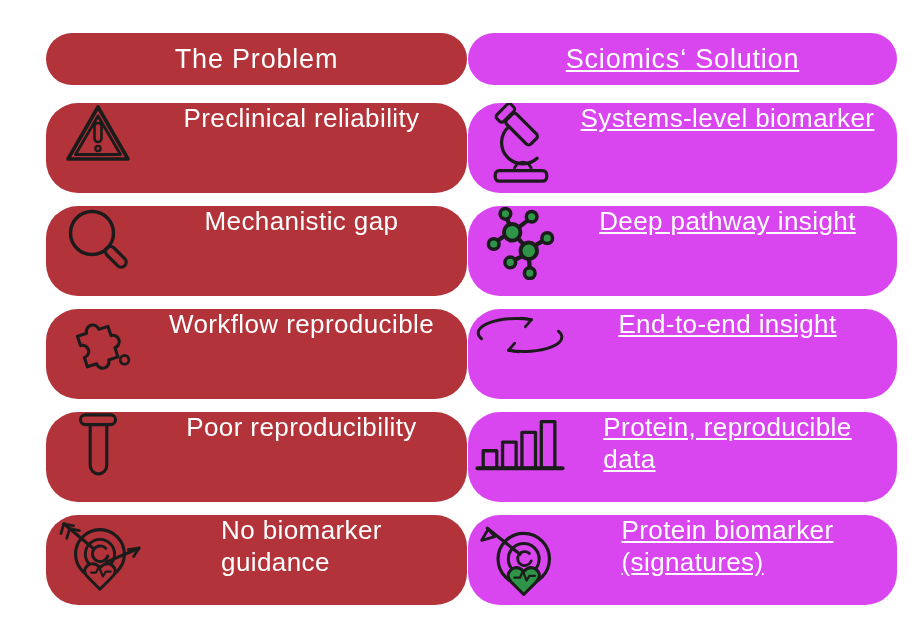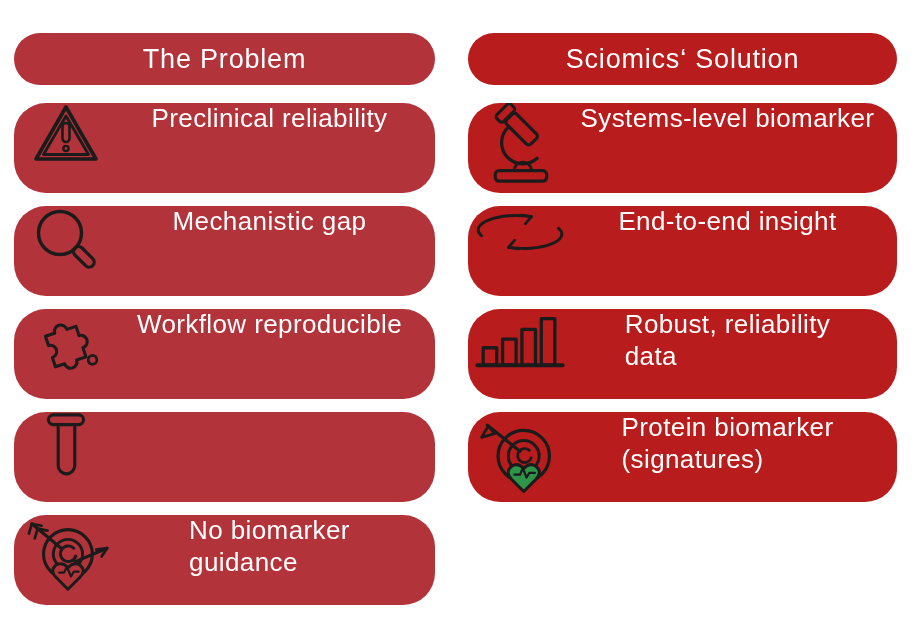--- a/index.html
+++ b/index.html
@@ -10,26 +10,26 @@
     background: #ffffff;
     overflow: hidden;
     font-family: "Liberation Sans", "DejaVu Sans", sans-serif;
   }
   .col {
     position: absolute;
     top: 33px;
     display: flex;
     flex-direction: column;
   }
-  .col-problem  { left: 14px;  width: 421px; }
+  .col-problem  { left: 46px;  width: 421px; }
   .col-solution { left: 468px; width: 429px; }
 
   .pill { color: #ffffff; box-sizing: border-box; }
   .col-problem  .pill { background: #B23339; }
-  .col-solution .pill { background: #b91c1c; }
+  .col-solution .pill { background: #d946ef; text-decoration: underline; }
 
   .header-pill {
     height: 52px;
     border-radius: 27px;
     margin-bottom: 18px;
     display: flex;
     align-items: center;
     justify-content: center;
     font-size: 27px;
     letter-spacing: 0.8px;
@@ -117,20 +117,23 @@
         <span class="label">Workflow reproducible</span>
       </div>
     </div>
 
     <div class="pill row-pill">
       <div class="icon-box">
         <svg width="44" height="76" viewBox="0 0 44 78" fill="none" stroke="#1b1b1b" stroke-linecap="round" stroke-linejoin="round">
           <rect x="4" y="3" width="36" height="10" rx="5" stroke-width="3.2"></rect>
           <path d="M14 13 V55 A8.5 8.5 0 0 0 31 55 V13" stroke-width="3.2"></path>
         </svg>
+      </div>
+      <div class="label-wrap">
+        <span class="label">Poor reproducibility</span>
       </div>
     </div>
 
     <div class="pill row-pill">
       <div class="icon-box">
         <svg width="94" height="82" viewBox="0 0 96 84" fill="none" stroke="#1b1b1b" stroke-linecap="round" stroke-linejoin="round">
           <line x1="13" y1="9" x2="43" y2="34" stroke-width="3.2"></line>
           <path d="M13 9 L10 19 M13 9 L23 11 M19 14 L16 24 M19 14 L29 16" stroke-width="2.8"></path>
           <line x1="57" y1="48" x2="90" y2="34" stroke-width="3.2"></line>
           <path d="M90 34 L79 35.5 M90 34 L84.5 42.5" stroke-width="2.8"></path>
@@ -165,20 +168,38 @@
           <path d="M30 24 A21 21 0 1 0 60 57" stroke-width="3.4"></path>
           <path d="M36 70 A9 9 0 0 1 54 70" stroke-width="3"></path>
           <rect x="16" y="70" width="54" height="11" rx="4" stroke-width="3.4"></rect>
         </svg>
       </div>
       <div class="label-wrap">
         <span class="label">Systems-level biomarker</span>
       </div>
     </div>
 
+    <div class="pill row-pill">
+      <div class="icon-box">
+        <svg width="70" height="74" viewBox="0 0 72 76" fill="none" stroke="#1b1b1b" stroke-linecap="round" stroke-linejoin="round">
+          <path d="M22 12 L28 25 M45 14 L32 24 M11 37 L21 30 M31 30 L42 42 M47 43 L61 35 M42 50 L29 56 M45 51 L46 64" stroke-width="4.4"></path>
+          <circle cx="28" cy="27" r="8.5" stroke-width="4" fill="#2E9548"></circle>
+          <circle cx="45" cy="46" r="8.5" stroke-width="4" fill="#2E9548"></circle>
+          <circle cx="21" cy="8" r="5.5" stroke-width="3.6" fill="#2E9548"></circle>
+          <circle cx="48" cy="11" r="5.5" stroke-width="3.6" fill="#2E9548"></circle>
+          <circle cx="9" cy="39" r="5.5" stroke-width="3.6" fill="#2E9548"></circle>
+          <circle cx="64" cy="33" r="5.5" stroke-width="3.6" fill="#2E9548"></circle>
+          <circle cx="26" cy="58" r="5.5" stroke-width="3.6" fill="#2E9548"></circle>
+          <circle cx="46" cy="69" r="5.5" stroke-width="3.6" fill="#2E9548"></circle>
+        </svg>
+      </div>
+      <div class="label-wrap">
+        <span class="label">Deep pathway insight</span>
+      </div>
+    </div>
 
     <div class="pill row-pill">
       <div class="icon-box">
         <svg width="96" height="52" viewBox="0 0 100 52" fill="none" stroke="#1b1b1b" stroke-linecap="round" stroke-linejoin="round">
           <path d="M10 30 A40 15 0 0 1 62 10" stroke-width="3"></path>
           <path d="M62 10 L51 8.5 M62 10 L55.5 17.5" stroke-width="2.8"></path>
           <path d="M90 22 A40 15 0 0 1 38 42" stroke-width="3"></path>
           <path d="M38 42 L48.5 43.5 M38 42 L44.5 34.5" stroke-width="2.8"></path>
         </svg>
       </div>
@@ -191,21 +212,21 @@
       <div class="icon-box">
         <svg width="90" height="62" viewBox="0 0 92 64" fill="none" stroke="#1b1b1b" stroke-linecap="round" stroke-linejoin="round">
           <rect x="8" y="40" width="14" height="18" stroke-width="3.4"></rect>
           <rect x="28" y="31" width="14" height="27" stroke-width="3.4"></rect>
           <rect x="48" y="21" width="14" height="37" stroke-width="3.4"></rect>
           <rect x="68" y="10" width="14" height="48" stroke-width="3.4"></rect>
           <line x1="2" y1="58" x2="90" y2="58" stroke-width="4"></line>
         </svg>
       </div>
       <div class="label-wrap">
-        <span class="label">Robust, reliability
+        <span class="label">Protein, reproducible
 data</span>
       </div>
     </div>
 
     <div class="pill row-pill">
       <div class="icon-box">
         <svg width="86" height="88" viewBox="0 0 92 92" fill="none" stroke="#1b1b1b" stroke-linecap="round" stroke-linejoin="round">
           <line x1="11" y1="13" x2="46" y2="41" stroke-width="3.4"></line>
           <path d="M12 14 L5 26 L19 22 Z" stroke-width="3"></path>
           <circle cx="50" cy="46" r="27.5" stroke-width="3.4"></circle>

